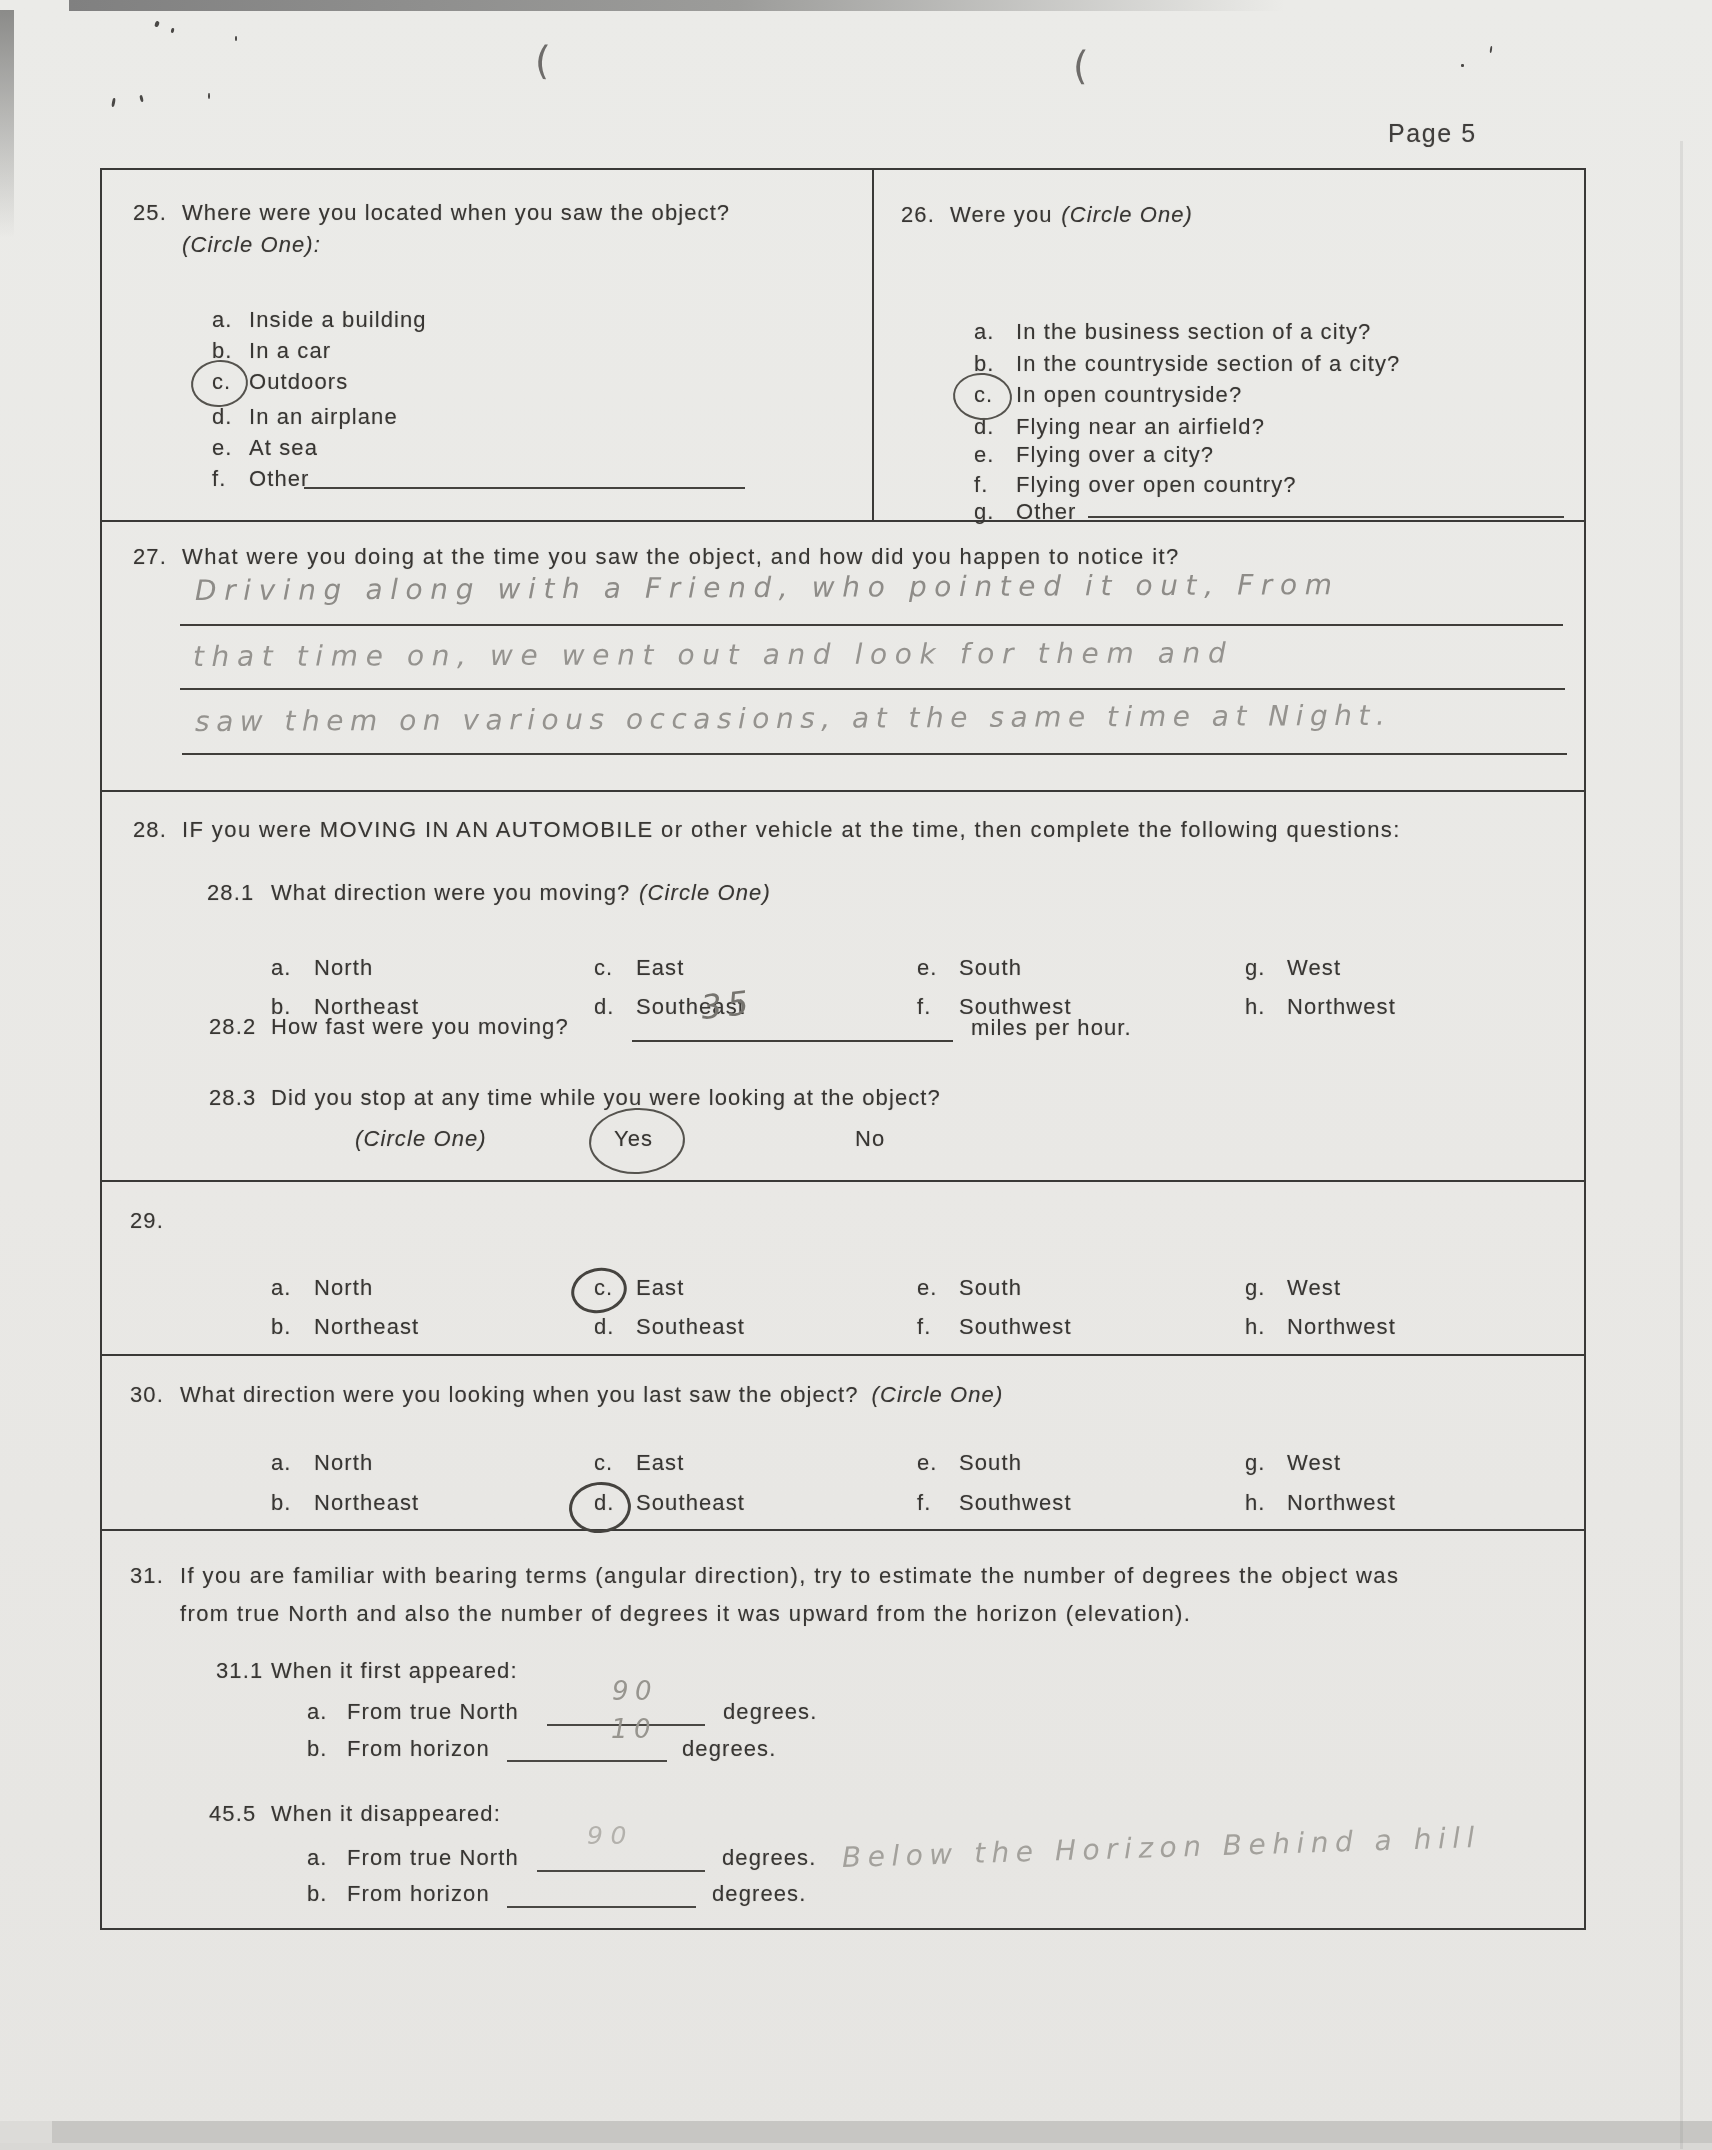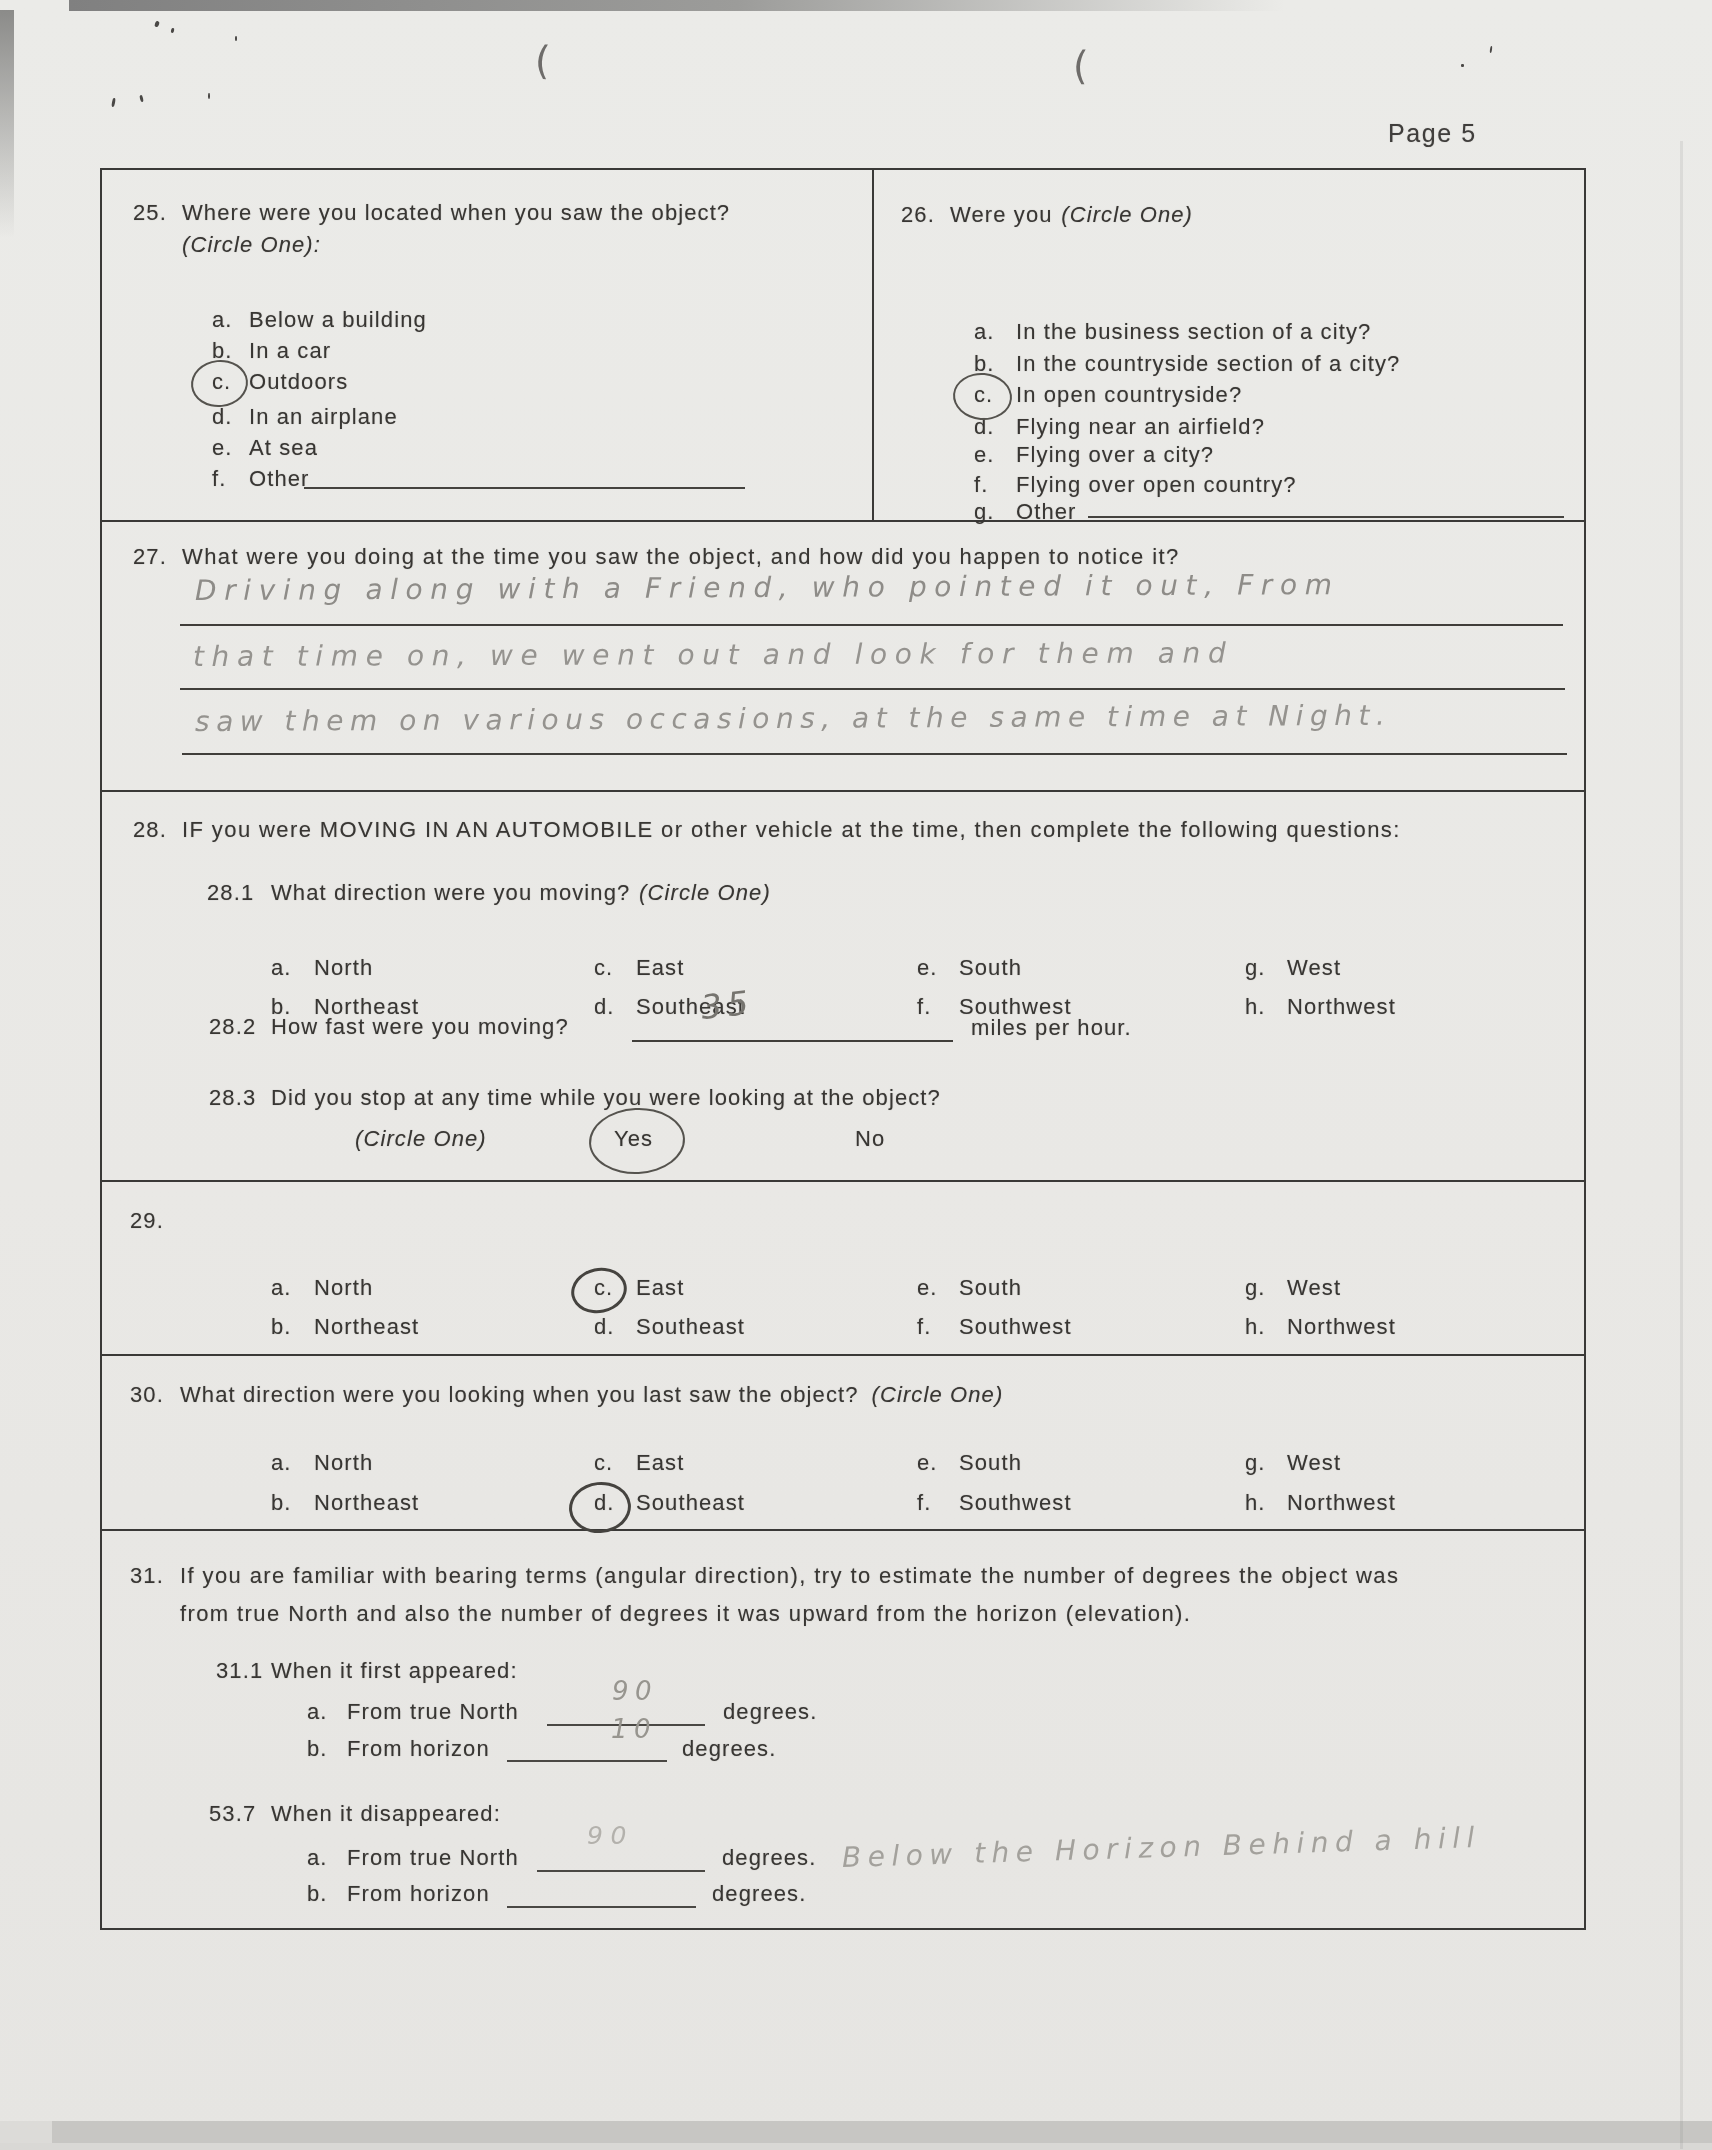--- a/index.html
+++ b/index.html
@@ -66,21 +66,21 @@
   <div class="divider" style="left:100px;top:790px;width:1486px;"></div>
   <div class="divider" style="left:100px;top:1180px;width:1486px;"></div>
   <div class="divider" style="left:100px;top:1354px;width:1486px;"></div>
   <div class="divider" style="left:100px;top:1529px;width:1486px;"></div>
 
   <div class="print" style="left:133px;top:200px;">25.</div>
   <div class="print" style="left:182px;top:200px;">Where were you located when you saw the object?</div>
   <div class="print it" style="left:182px;top:232px;">(Circle One):</div>
 
   <div class="print" style="left:212px;top:307px;">a.</div>
-  <div class="print" style="left:249px;top:307px;">Below a building</div>
+  <div class="print" style="left:249px;top:307px;">Inside a building</div>
   <div class="print" style="left:212px;top:338px;">b.</div>
   <div class="print" style="left:249px;top:338px;">In a car</div>
   <div class="print" style="left:212px;top:369px;">c.</div>
   <div class="print" style="left:249px;top:369px;">Outdoors</div>
   <div class="print" style="left:212px;top:404px;">d.</div>
   <div class="print" style="left:249px;top:404px;">In an airplane</div>
   <div class="print" style="left:212px;top:435px;">e.</div>
   <div class="print" style="left:249px;top:435px;">At sea</div>
   <div class="print" style="left:212px;top:466px;">f.</div>
   <div class="print" style="left:249px;top:466px;">Other</div>
@@ -206,21 +206,21 @@
   <div class="rule" style="left:547px;top:1724px;width:158px;background:#4a4844;"></div>
   <div class="hand" style="left:612px;top:1676px;font-size:26px;letter-spacing:6.5px;color:#97958f;">90</div>
   <div class="print" style="left:723px;top:1699px;">degrees.</div>
 
   <div class="print" style="left:307px;top:1736px;">b.</div>
   <div class="print" style="left:347px;top:1736px;">From horizon</div>
   <div class="rule" style="left:507px;top:1760px;width:160px;background:#4a4844;"></div>
   <div class="hand" style="left:611px;top:1714px;font-size:26px;letter-spacing:6.5px;color:#97958f;">10</div>
   <div class="print" style="left:682px;top:1736px;">degrees.</div>
 
-  <div class="print" style="left:209px;top:1801px;">53.7</div>
+  <div class="print" style="left:209px;top:1801px;">45.5</div>
   <div class="print" style="left:271px;top:1801px;">When it disappeared:</div>
 
   <div class="print" style="left:307px;top:1845px;">a.</div>
   <div class="print" style="left:347px;top:1845px;">From true North</div>
   <div class="rule" style="left:537px;top:1870px;width:168px;background:#4a4844;"></div>
   <div class="hand" style="left:587px;top:1821px;font-size:25px;letter-spacing:7.6px;color:#b3b1ac;">90</div>
   <div class="print" style="left:722px;top:1845px;">degrees.</div>
 
   <div class="print" style="left:307px;top:1881px;">b.</div>
   <div class="print" style="left:347px;top:1881px;">From horizon</div>

